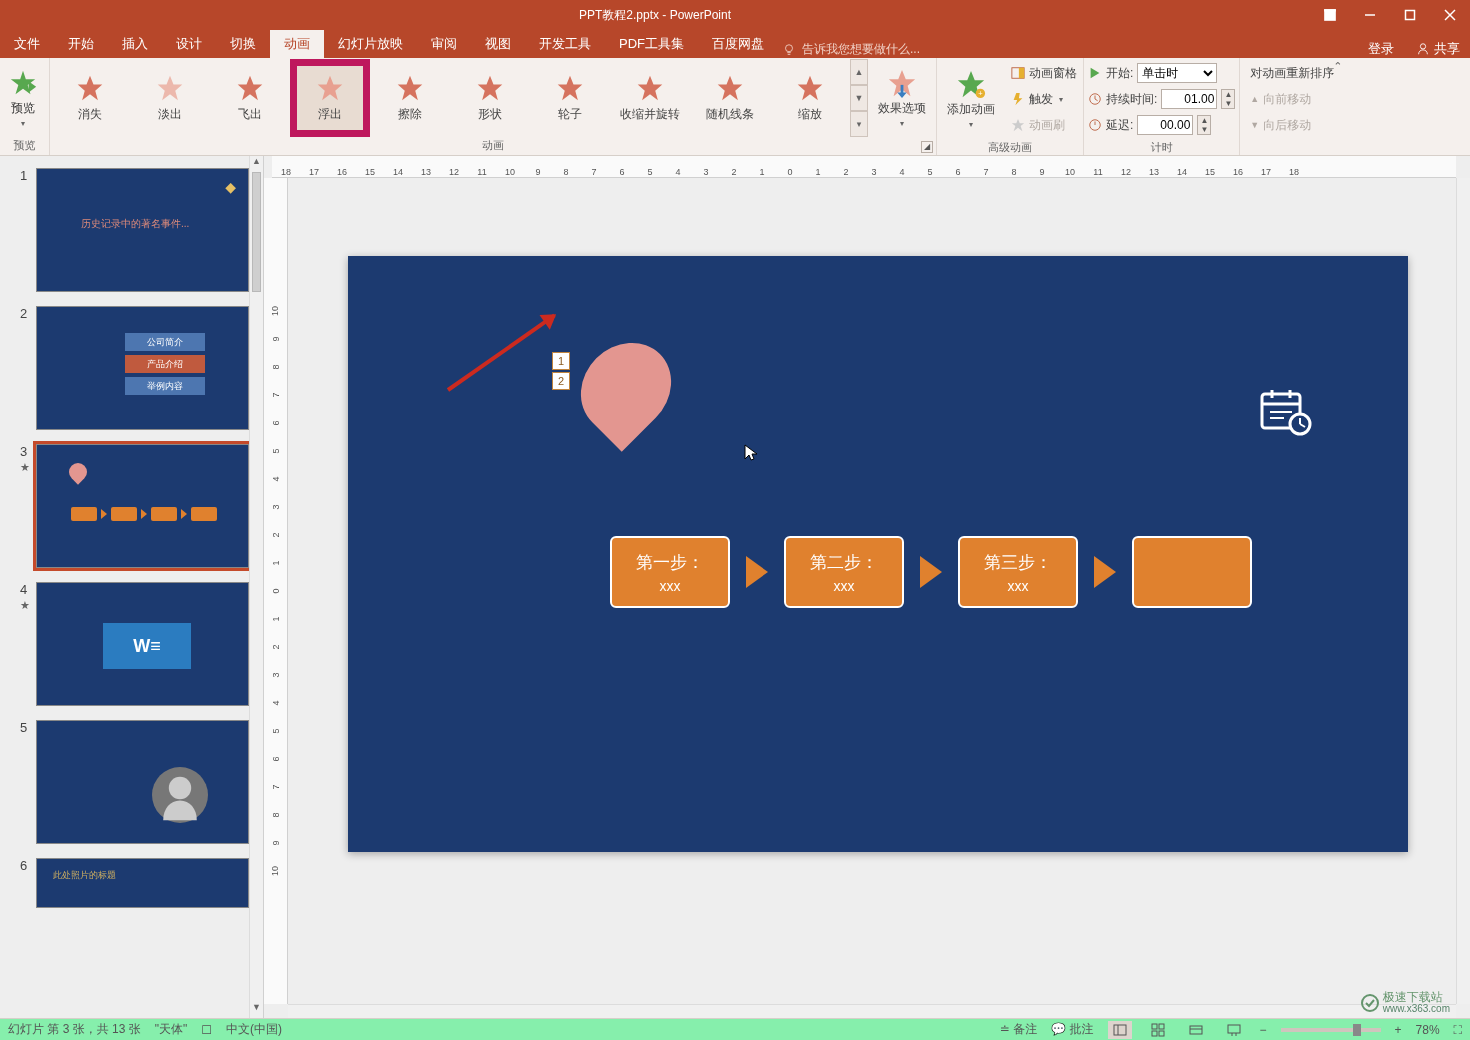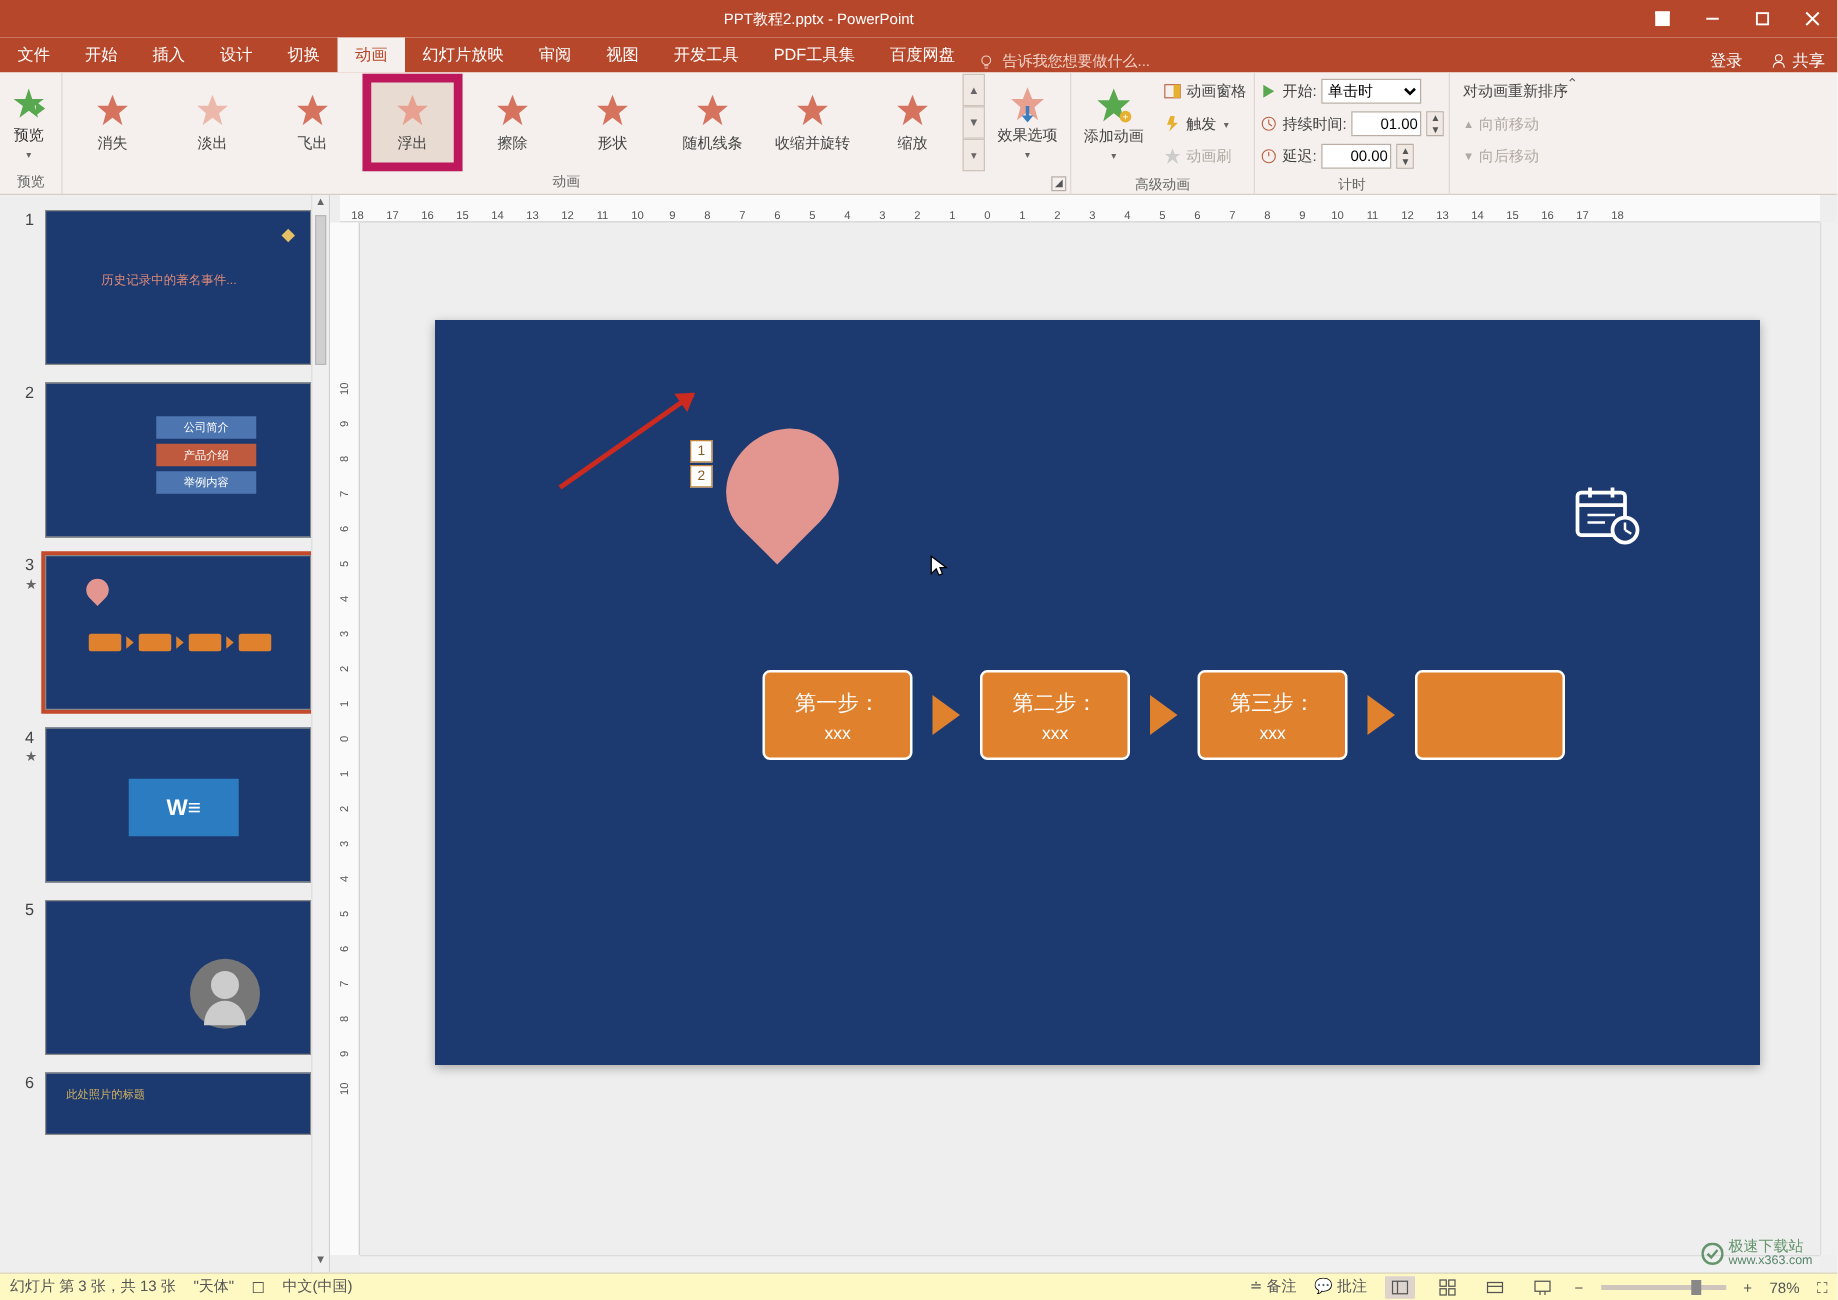--- a/index.html
+++ b/index.html
@@ -109,21 +109,21 @@
 .step{width:120px;height:72px;background:#e0812e;border:2px solid #fff;border-radius:6px;color:#fff;display:flex;flex-direction:column;align-items:center;justify-content:center;font-size:17px;}
 .step .sub{font-size:14px;margin-top:4px;}
 .farrow{width:0;height:0;border-left:22px solid #e0812e;border-top:16px solid transparent;border-bottom:16px solid transparent;}
 .cursor{position:absolute;top:188px;left:396px;}
 .cursor svg{width:14px;height:18px;}
 .watermark{position:absolute;right:20px;bottom:4px;font-size:12px;color:#4d8657;display:flex;align-items:center;gap:4px;opacity:.85;}
 .watermark svg{width:18px;height:18px;}
 .collapse-btn{position:absolute;right:2px;top:2px;font-size:11px;color:#666;cursor:pointer;}
 
 
-.status{position:absolute;left:0;right:0;bottom:0;height:22px;background:#fef9c3;border-top:1px solid #d6cfc9;display:flex;align-items:center;font-size:12px;color:#555;padding:0 8px;gap:14px;}
+.status{position:absolute;left:0;right:0;bottom:0;height:22px;background:#86efac;border-top:1px solid #d6cfc9;display:flex;align-items:center;font-size:12px;color:#555;padding:0 8px;gap:14px;}
 .status .sgap{flex:1;}
 .status .vbtn{width:24px;height:18px;display:flex;align-items:center;justify-content:center;cursor:pointer;}
 .status .vbtn.active{background:#ddd4cd;}
 .status .vbtn svg{width:14px;height:14px;}
 .zoom-slider{width:100px;height:4px;background:#cfc5bd;position:relative;}
 .zoom-slider .zh{position:absolute;top:-4px;left:72px;width:8px;height:12px;background:#888;}
 </style>
 </head>
 <body>
 
@@ -238,27 +238,33 @@
         <div class="anim-item">
             <svg class="star" viewBox="0 0 32 32">
               <polygon points="16,2 20,12 30,12 22,19 25,30 16,23 7,30 10,19 2,12 12,12" fill="#d5735f"></polygon>
             </svg>
             <span>形状</span>
           </div>
         <div class="anim-item">
             <svg class="star" viewBox="0 0 32 32">
               <polygon points="16,2 20,12 30,12 22,19 25,30 16,23 7,30 10,19 2,12 12,12" fill="#d5735f"></polygon>
             </svg>
+            <span>轮子</span>
+          </div>
+        <div class="anim-item">
+            <svg class="star" viewBox="0 0 32 32">
+              <polygon points="16,2 20,12 30,12 22,19 25,30 16,23 7,30 10,19 2,12 12,12" fill="#d5735f"></polygon>
+            </svg>
+            <span>收缩并旋转</span>
+          </div>
+        <div class="anim-item">
+            <svg class="star" viewBox="0 0 32 32">
+              <polygon points="16,2 20,12 30,12 22,19 25,30 16,23 7,30 10,19 2,12 12,12" fill="#d5735f"></polygon>
+            </svg>
             <span>随机线条</span>
-          </div>
-        <div class="anim-item">
-            <svg class="star" viewBox="0 0 32 32">
-              <polygon points="16,2 20,12 30,12 22,19 25,30 16,23 7,30 10,19 2,12 12,12" fill="#d5735f"></polygon>
-            </svg>
-            <span>收缩并旋转</span>
           </div>
         <div class="anim-item">
             <svg class="star" viewBox="0 0 32 32">
               <polygon points="16,2 20,12 30,12 22,19 25,30 16,23 7,30 10,19 2,12 12,12" fill="#d5735f"></polygon>
             </svg>
             <span>缩放</span>
           </div>
         <div class="gallery-scroll">
           <div class="gs">▲</div>
           <div class="gs">▼</div>

